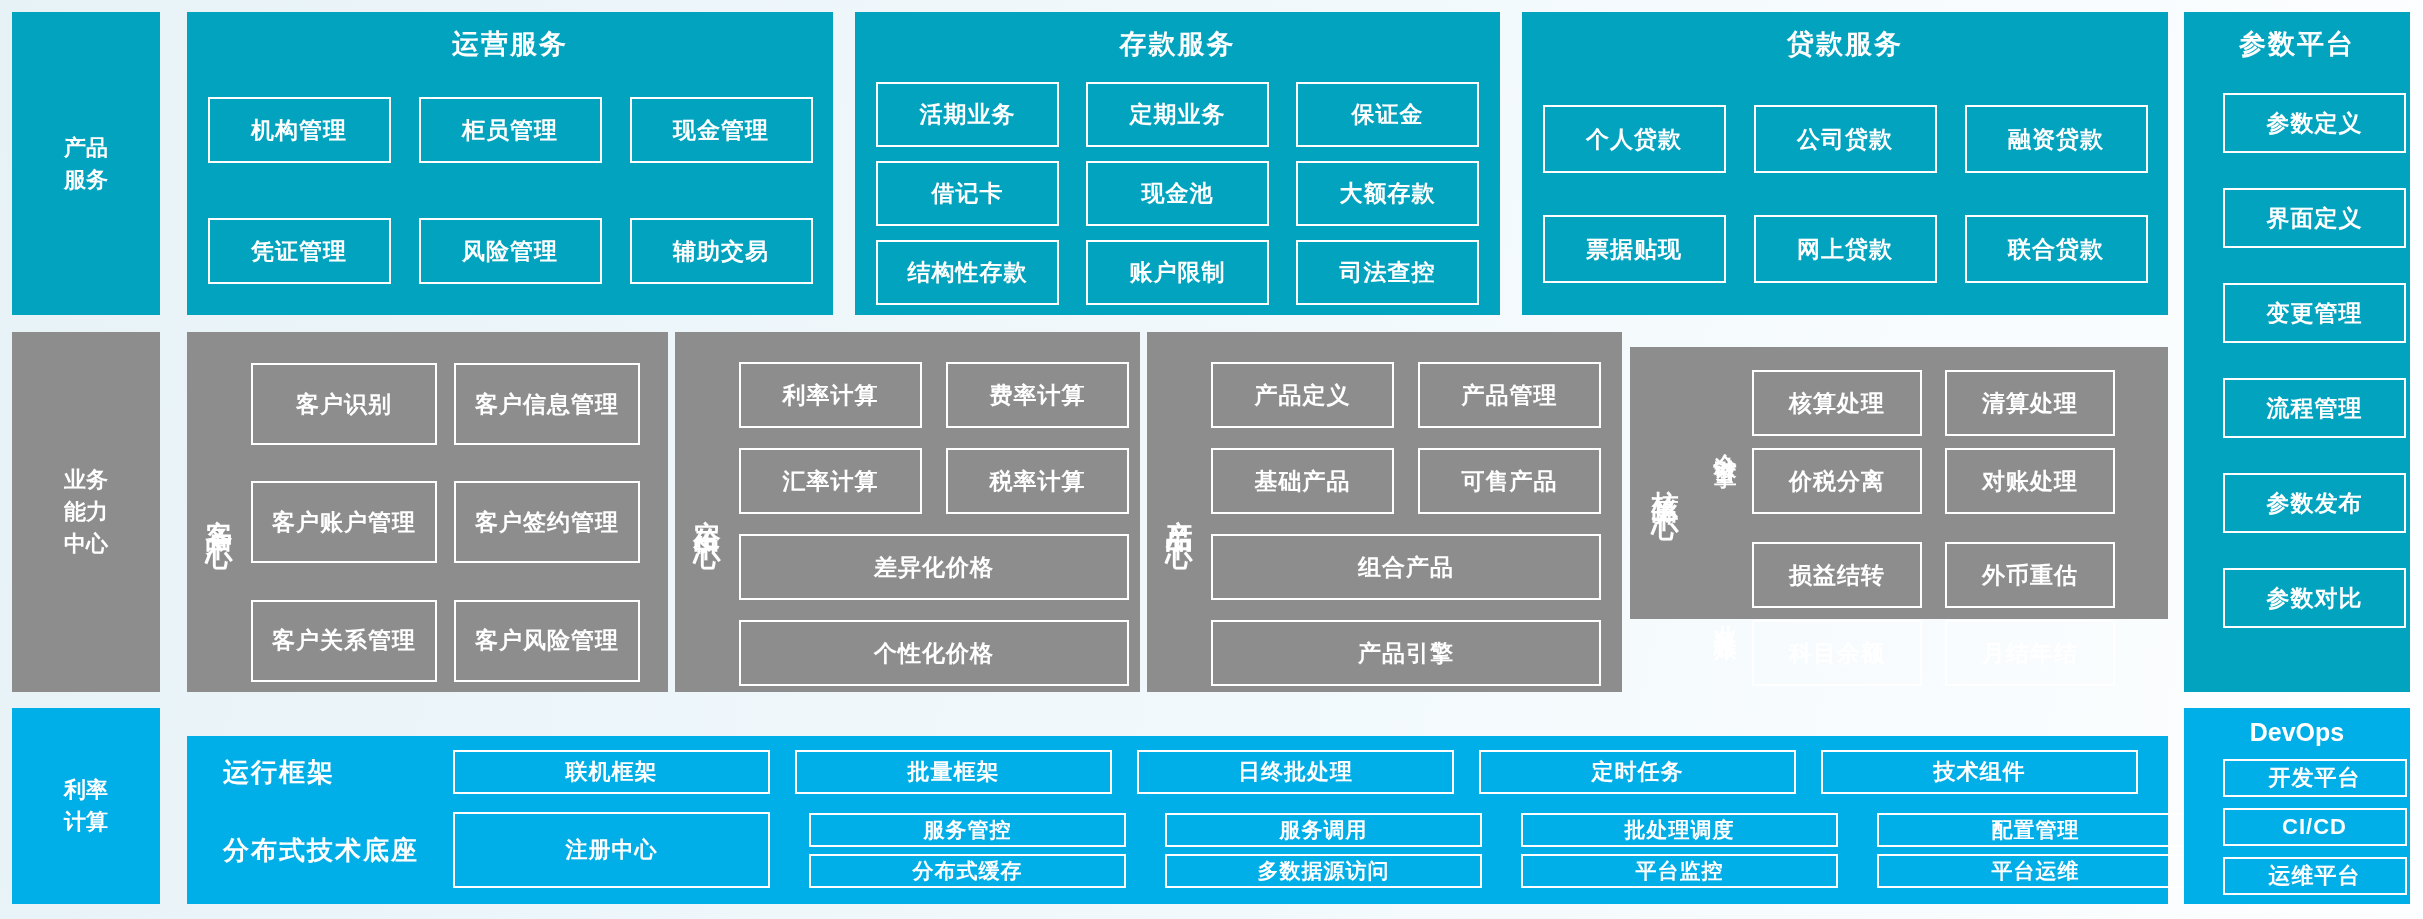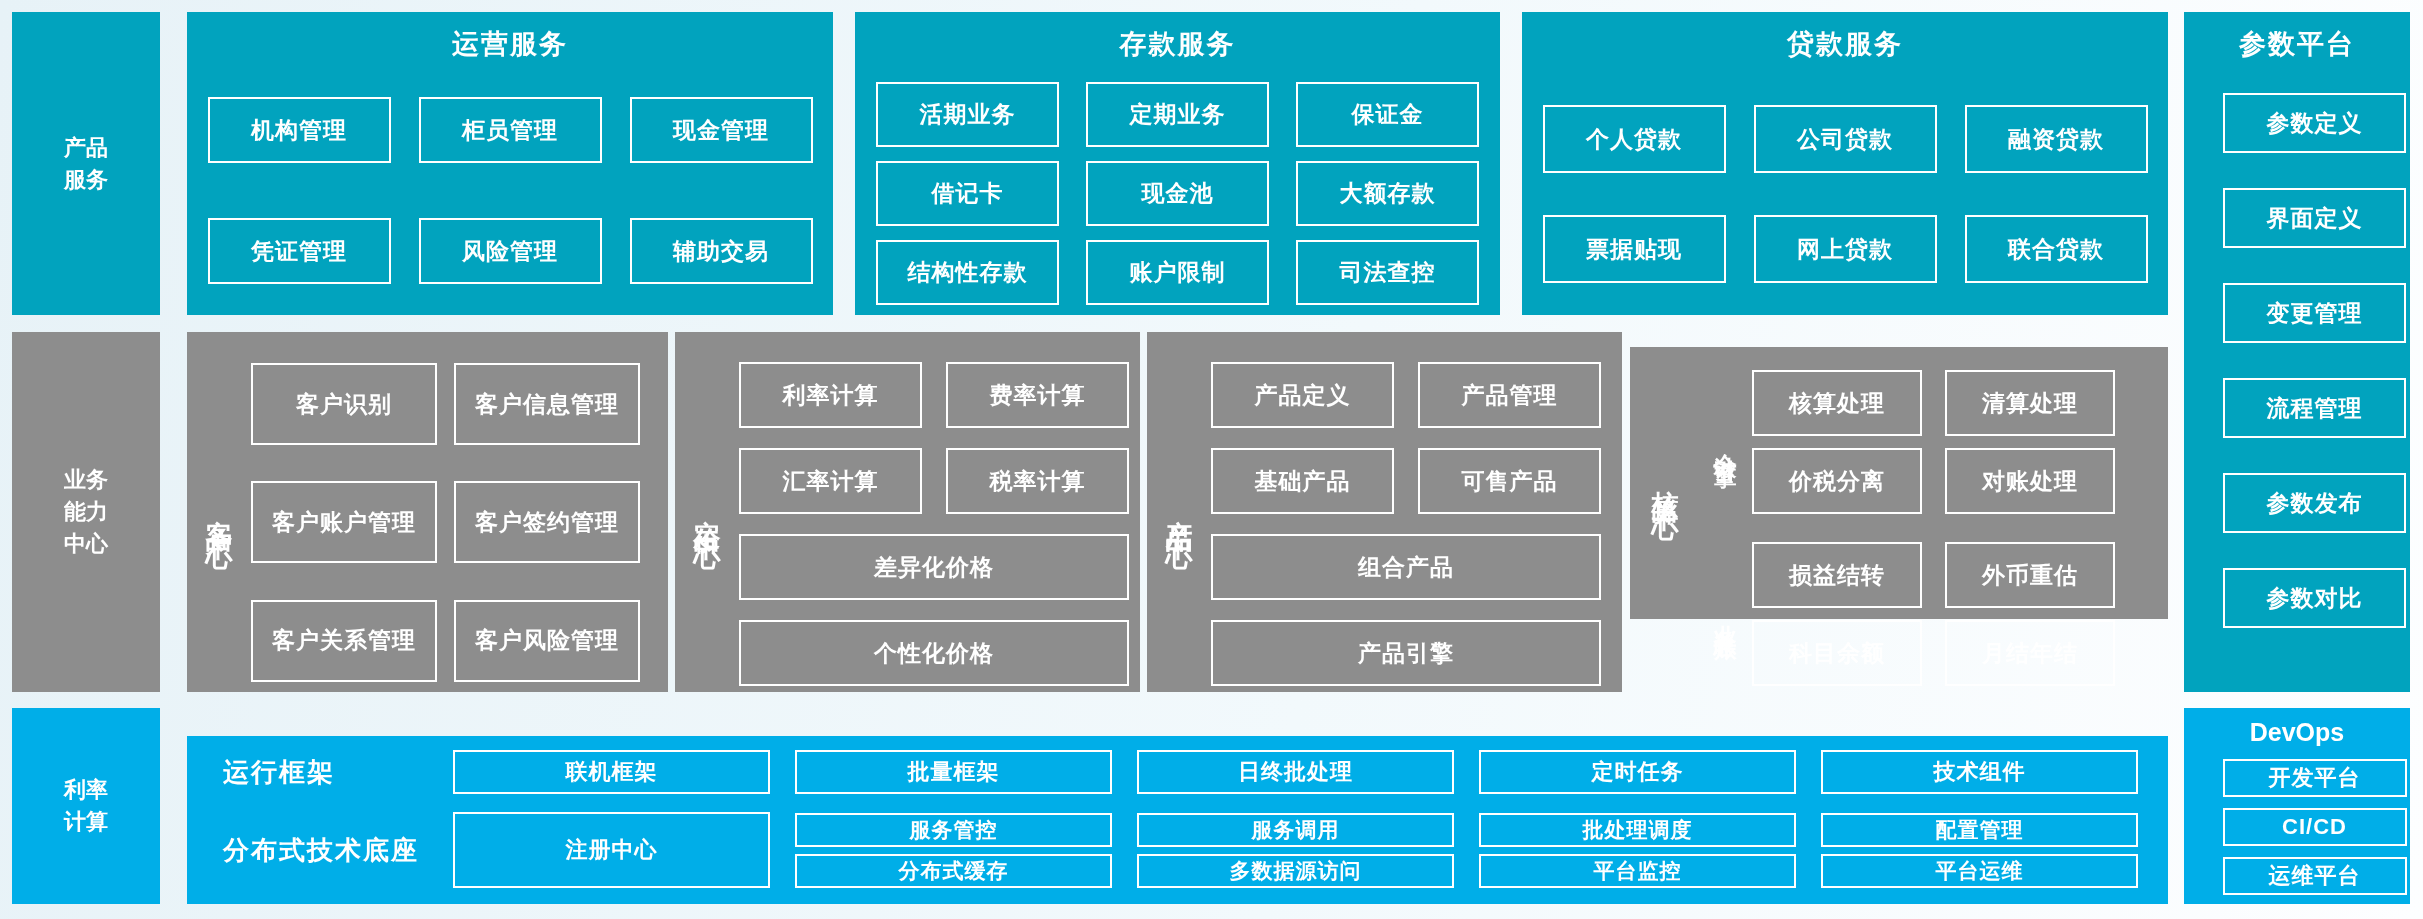--- a/index.html
+++ b/index.html
@@ -60,21 +60,21 @@
   .acct-grid { display:grid; grid-template-columns:repeat(2,170px); gap:12px 23px; }
   .acct-grid .box{ height:66px; }
 
   
   .strip { display:flex; align-items:center; }
   .strip-label { font-size:26px; font-weight:bold; letter-spacing:2px; padding-left:36px; flex:0 0 266px; }
   .run-boxes { display:flex; gap:25px; }
   .run-boxes .box { width:317px; height:44px; font-size:22px; }
   .dist-boxes { display:flex; gap:25px; align-items:center; }
   .registry-box { width:317px; height:76px; font-size:22px; }
-  .dist-col { display:flex; flex-direction:column; gap:7px; }
+  .dist-col { display:flex; flex-direction:column; gap:7px;margin-left:14px; }
   .dist-col .box { width:317px; height:34px; font-size:21px; }
 </style>
 </head>
 <body>
 
 <div class="canvas">
 
   <div class="panel teal sidebar" style="left:12px; top:12px; width:148px; height:303px;">
     <div class="wrap2">产品服务</div>
   </div>

